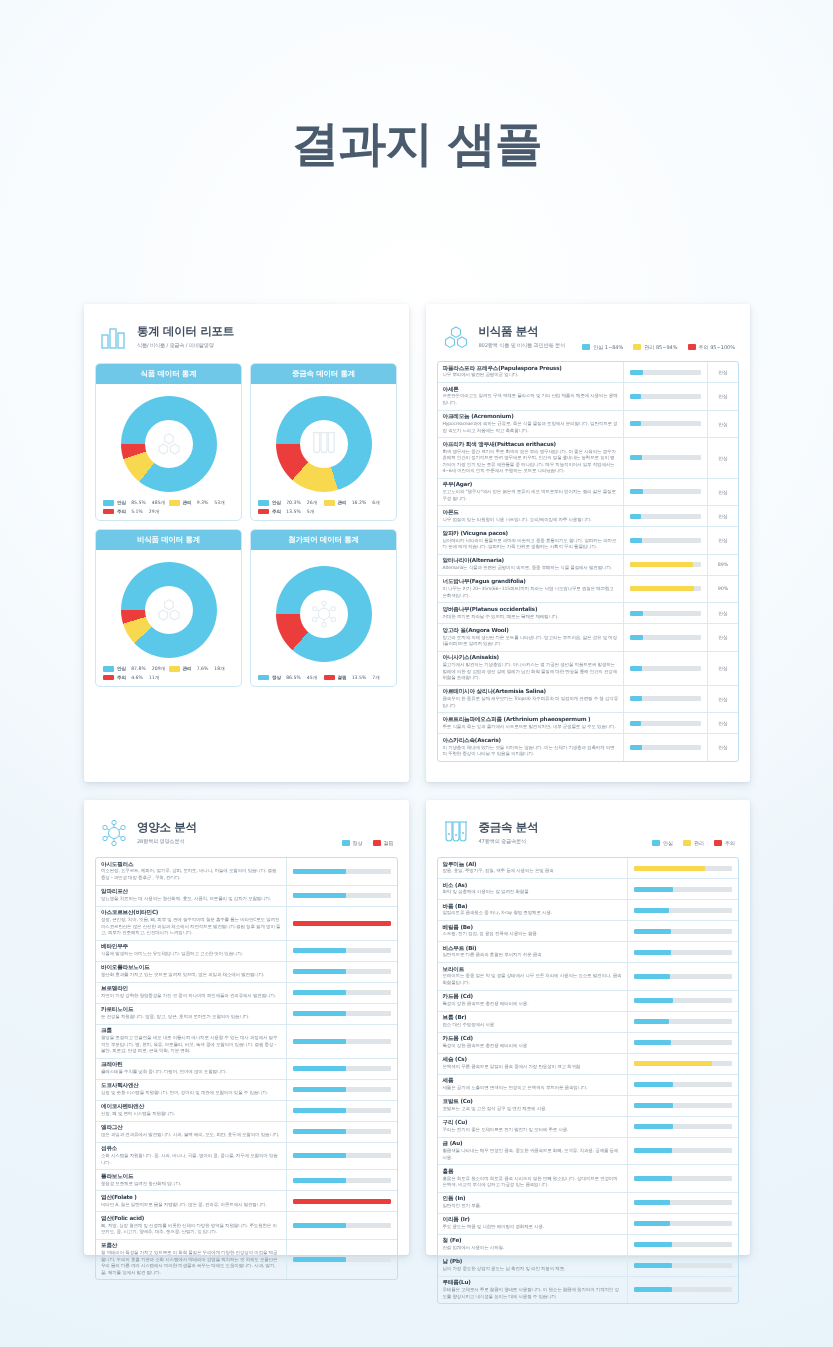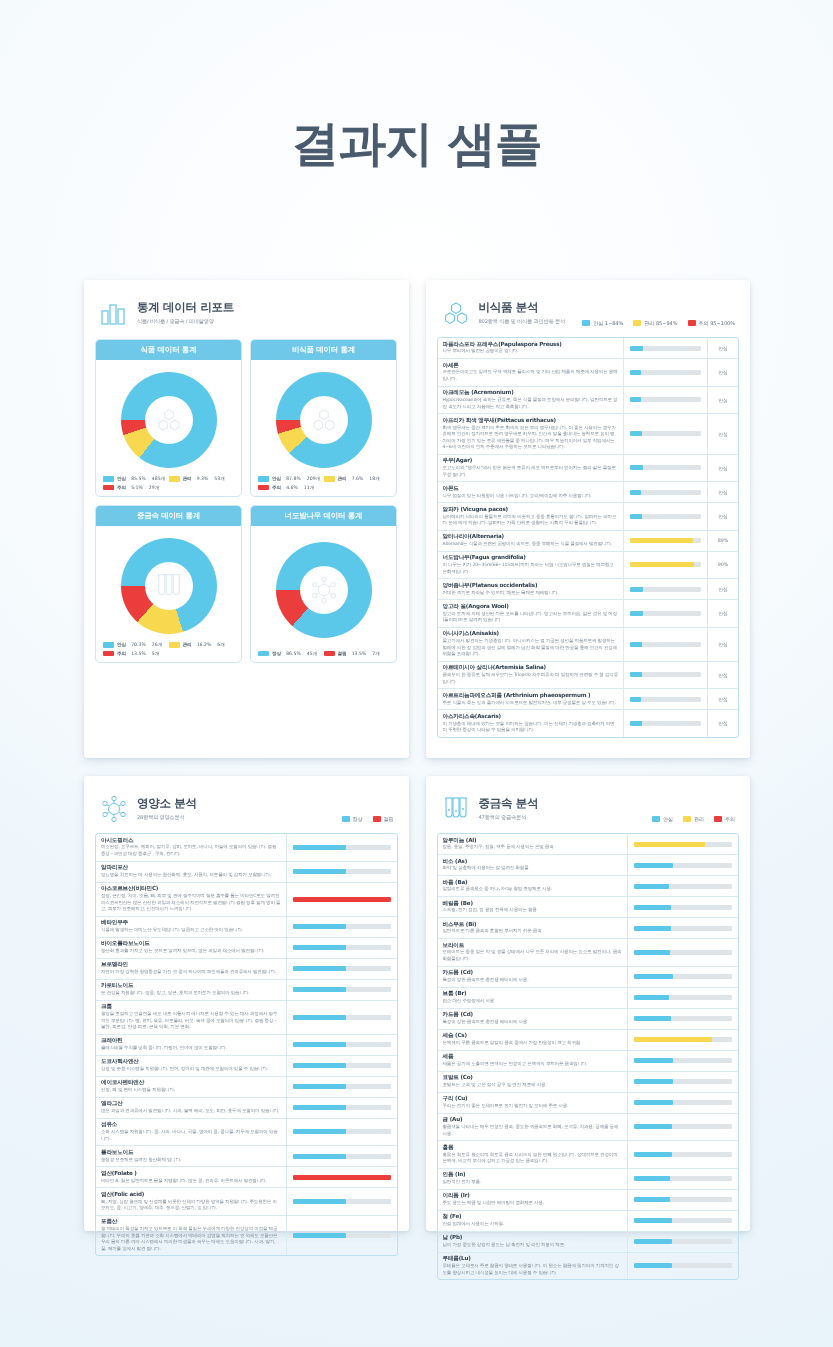--- a/index.html
+++ b/index.html
@@ -20,21 +20,21 @@
     position: absolute;
     top: 112px; left: 0; width: 833px;
     text-align: center;
     font-size: 48px;
     font-weight: bold;
     letter-spacing: -1px;
     color: #4a5b6e;
   }
   .sheets {
     position: absolute;
-    top: 280px; left: 84px;
+    top: 304px; left: 84px;
     width: 666px;
   }
   .sheet-row { display: flex; gap: 17px; margin-bottom: 18px; }
   .sheet {
     width: 325px;
     background: #ffffff;
     border-radius: 3px;
     box-shadow: 0 3px 10px rgba(80,110,140,0.16), 0 1px 3px rgba(80,110,140,0.10);
     padding: 12px 11px 10px 11px;
     position: relative;
@@ -170,57 +170,20 @@
                 </div>
                 <div class="cl">
                   <span class="sw" style="background:#ec3d3d"></span>
                   <b>주의</b>
                   <span class="pct">5.1%</span>
                   <span class="cnt">29개</span>
                 </div>
               </div>
             </div>
             <div class="card">
-              <div class="card-h">비식품 데이터 통계</div>
-              <div class="card-b">
-                <div class="donut-wrap">
-                  <div class="donut" style="background: conic-gradient(from -90deg, rgb(91, 200, 234) 0deg, rgb(91, 200, 234) 316.08deg, rgb(247, 216, 79) 316.08deg, rgb(247, 216, 79) 343.44deg, rgb(236, 61, 61) 343.44deg, rgb(236, 61, 61) 360deg);"></div>
-                  <div class="donut-icon">
-                    <svg width="34" height="34" viewBox="0 0 30 30">
-                      <g fill="none" stroke="#c8d8e2" stroke-width="1">
-                        <polygon points="15,6 18.8,8.2 18.8,12.6 15,14.8 11.2,12.6 11.2,8.2"></polygon>
-                        <polygon points="10,15 13.8,17.2 13.8,21.6 10,23.8 6.2,21.6 6.2,17.2"></polygon>
-                        <polygon points="20,15 23.8,17.2 23.8,21.6 20,23.8 16.2,21.6 16.2,17.2"></polygon>
-                      </g>
-                    </svg>
-                  </div>
-                </div>
-              </div>
-              <div class="card-legend">
-                <div class="cl">
-                  <span class="sw" style="background:#5bc8ea"></span>
-                  <b>안심</b>
-                  <span class="pct">87.8%</span>
-                  <span class="cnt">209개</span>
-                </div>
-                <div class="cl">
-                  <span class="sw" style="background:#f7d84f"></span>
-                  <b>관리</b>
-                  <span class="pct">7.6%</span>
-                  <span class="cnt">18개</span>
-                </div>
-                <div class="cl">
-                  <span class="sw" style="background:#ec3d3d"></span>
-                  <b>주의</b>
-                  <span class="pct">4.6%</span>
-                  <span class="cnt">11개</span>
-                </div>
-              </div>
-            </div>
-            <div class="card">
               <div class="card-h">중금속 데이터 통계</div>
               <div class="card-b">
                 <div class="donut-wrap">
                   <div class="donut" style="background: conic-gradient(from -90deg, rgb(91, 200, 234) 0deg, rgb(91, 200, 234) 253.08deg, rgb(247, 216, 79) 253.08deg, rgb(247, 216, 79) 311.4deg, rgb(236, 61, 61) 311.4deg, rgb(236, 61, 61) 360deg);"></div>
                   <div class="donut-icon">
                     <svg width="34" height="34" viewBox="0 0 30 30">
                       <g fill="none" stroke="#c8d8e2" stroke-width="1.1">
                         <path d="M6 5 v15 a2.6 2.6 0 0 0 5.2 0 V5"></path>
                         <path d="M12.4 5 v15 a2.6 2.6 0 0 0 5.2 0 V5"></path>
                         <path d="M18.8 5 v15 a2.6 2.6 0 0 0 5.2 0 V5"></path>
@@ -245,21 +208,58 @@
                 </div>
                 <div class="cl">
                   <span class="sw" style="background:#ec3d3d"></span>
                   <b>주의</b>
                   <span class="pct">13.5%</span>
                   <span class="cnt">5개</span>
                 </div>
               </div>
             </div>
             <div class="card">
-              <div class="card-h">너도밤나무 데이터 통계</div>
+              <div class="card-h">비식품 데이터 통계</div>
+              <div class="card-b">
+                <div class="donut-wrap">
+                  <div class="donut" style="background: conic-gradient(from -90deg, rgb(91, 200, 234) 0deg, rgb(91, 200, 234) 316.08deg, rgb(247, 216, 79) 316.08deg, rgb(247, 216, 79) 343.44deg, rgb(236, 61, 61) 343.44deg, rgb(236, 61, 61) 360deg);"></div>
+                  <div class="donut-icon">
+                    <svg width="34" height="34" viewBox="0 0 30 30">
+                      <g fill="none" stroke="#c8d8e2" stroke-width="1">
+                        <polygon points="15,6 18.8,8.2 18.8,12.6 15,14.8 11.2,12.6 11.2,8.2"></polygon>
+                        <polygon points="10,15 13.8,17.2 13.8,21.6 10,23.8 6.2,21.6 6.2,17.2"></polygon>
+                        <polygon points="20,15 23.8,17.2 23.8,21.6 20,23.8 16.2,21.6 16.2,17.2"></polygon>
+                      </g>
+                    </svg>
+                  </div>
+                </div>
+              </div>
+              <div class="card-legend">
+                <div class="cl">
+                  <span class="sw" style="background:#5bc8ea"></span>
+                  <b>안심</b>
+                  <span class="pct">87.8%</span>
+                  <span class="cnt">209개</span>
+                </div>
+                <div class="cl">
+                  <span class="sw" style="background:#f7d84f"></span>
+                  <b>관리</b>
+                  <span class="pct">7.6%</span>
+                  <span class="cnt">18개</span>
+                </div>
+                <div class="cl">
+                  <span class="sw" style="background:#ec3d3d"></span>
+                  <b>주의</b>
+                  <span class="pct">4.6%</span>
+                  <span class="cnt">11개</span>
+                </div>
+              </div>
+            </div>
+            <div class="card">
+              <div class="card-h">첨가되어 데이터 통계</div>
               <div class="card-b">
                 <div class="donut-wrap">
                   <div class="donut" style="background: conic-gradient(from -90deg, rgb(91, 200, 234) 0deg, rgb(91, 200, 234) 311.4deg, rgb(236, 61, 61) 311.4deg, rgb(236, 61, 61) 360deg);"></div>
                   <div class="donut-icon">
                     <svg width="34" height="34" viewBox="0 0 30 30">
                       <g stroke="#c8d8e2" stroke-width=".9" fill="none">
                         <circle cx="15" cy="15" r="5"></circle>
                         <circle cx="15" cy="5.5" r="1.9"></circle>
                         <circle cx="23.2" cy="10.2" r="1.9"></circle>
                         <circle cx="23.2" cy="19.8" r="1.9"></circle>

